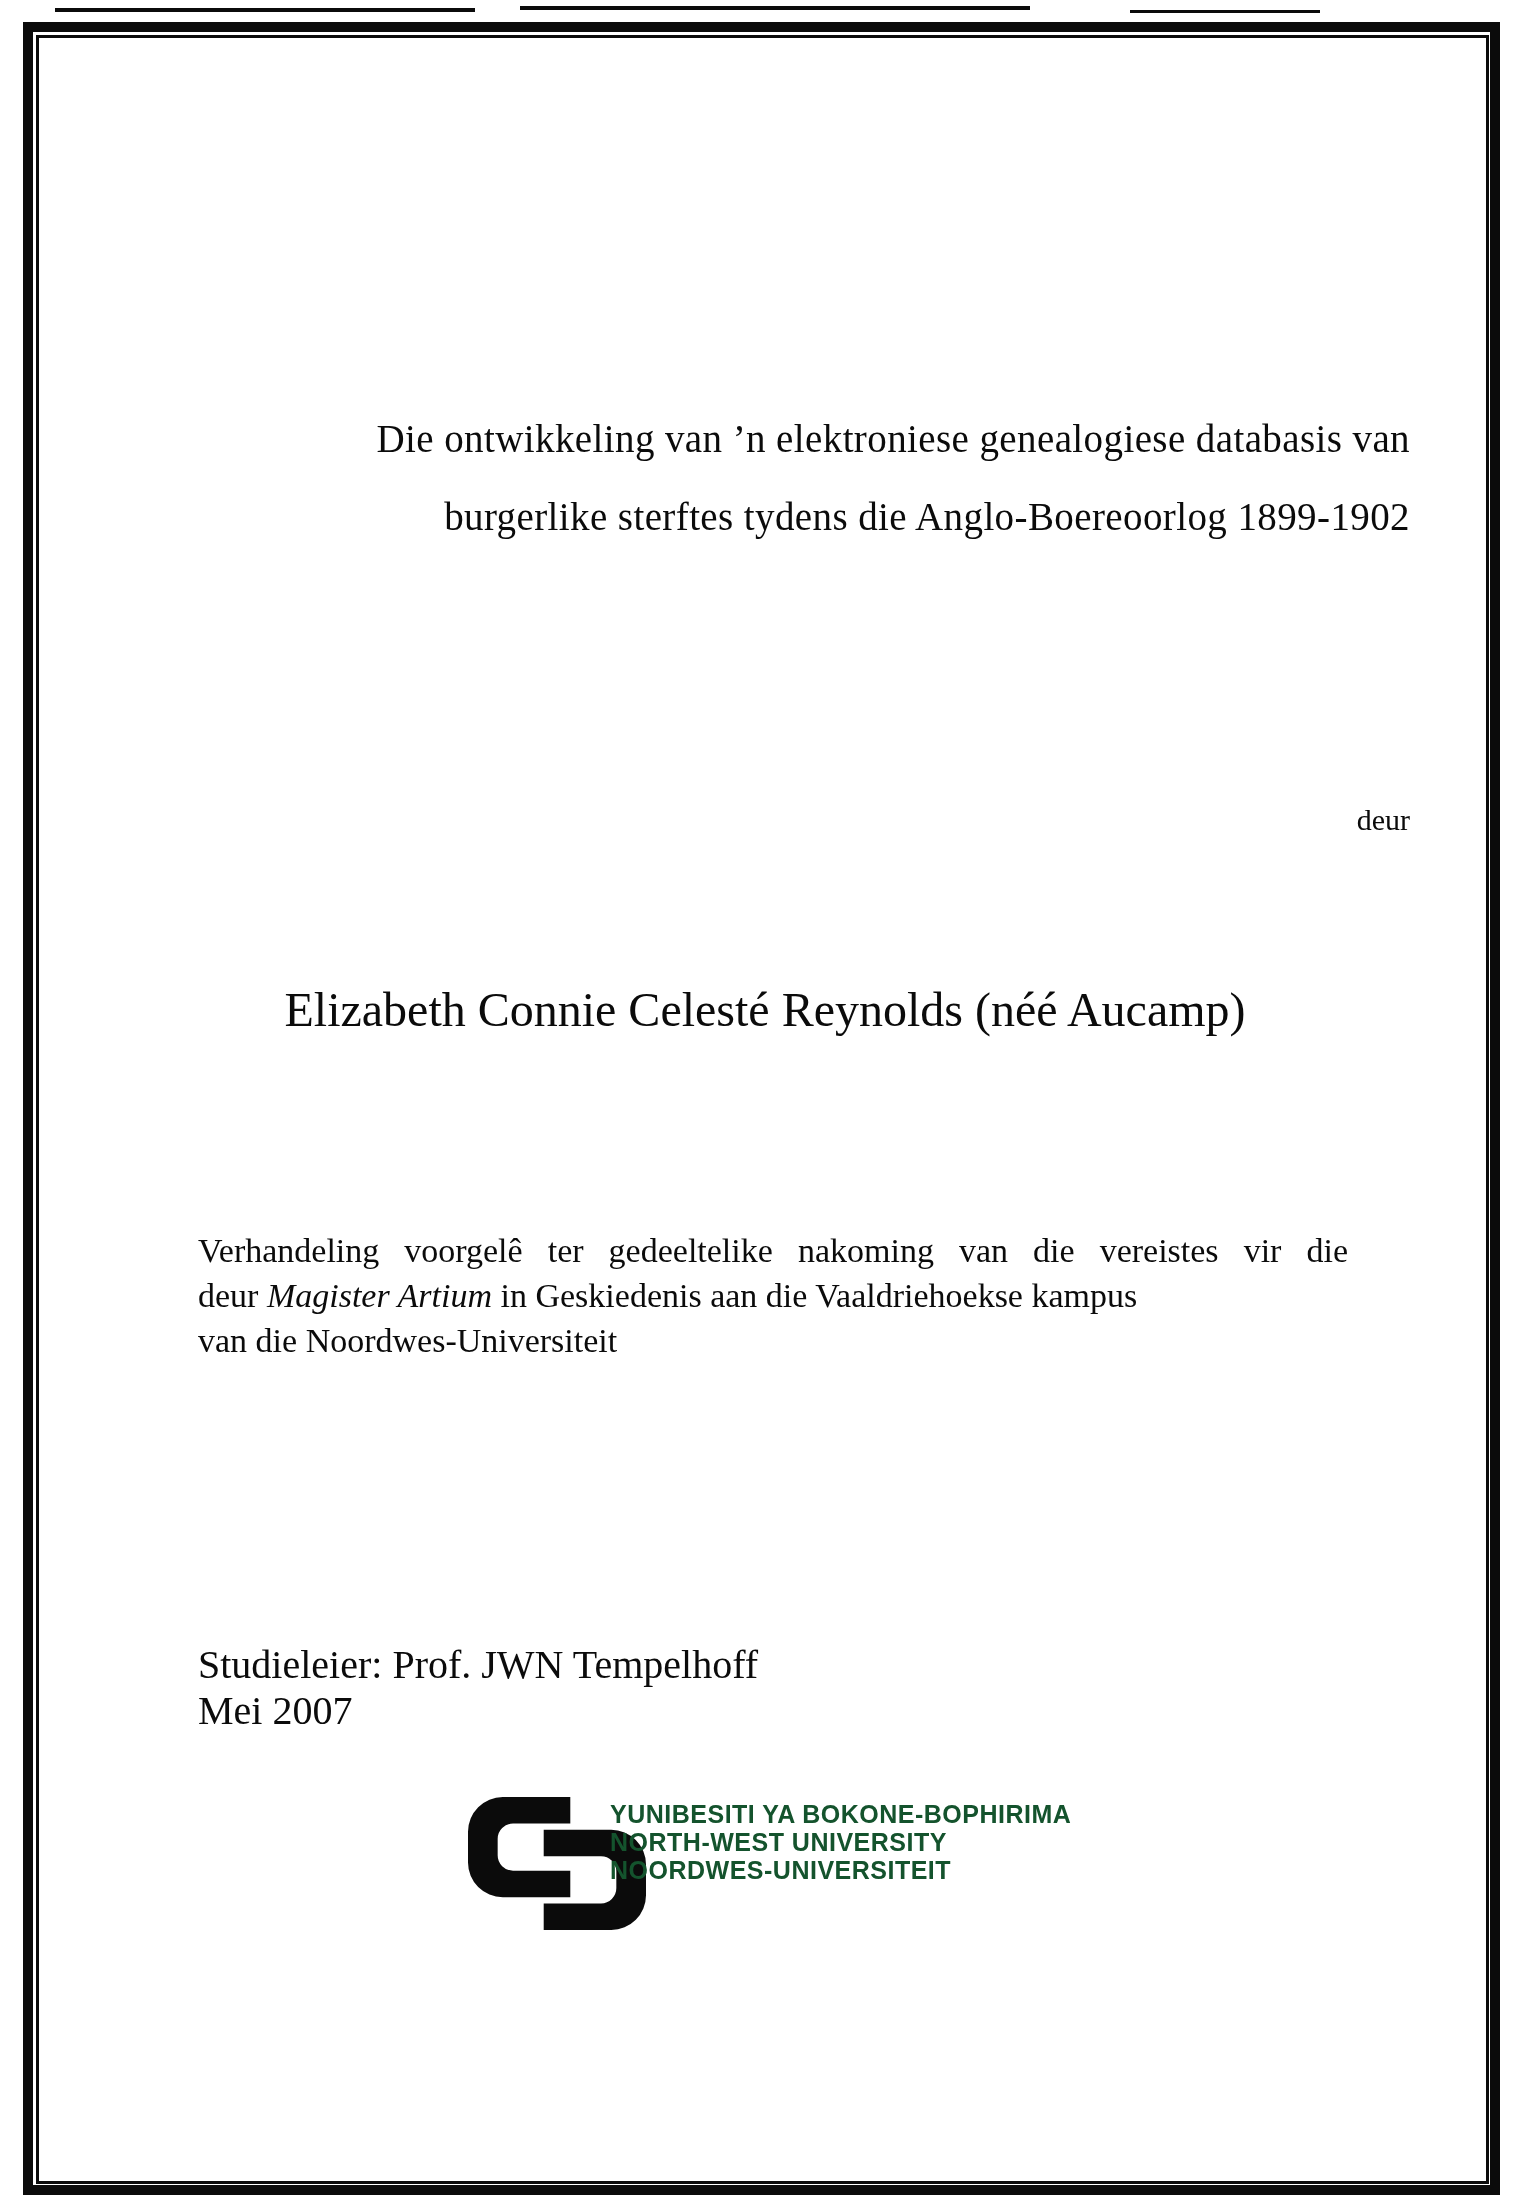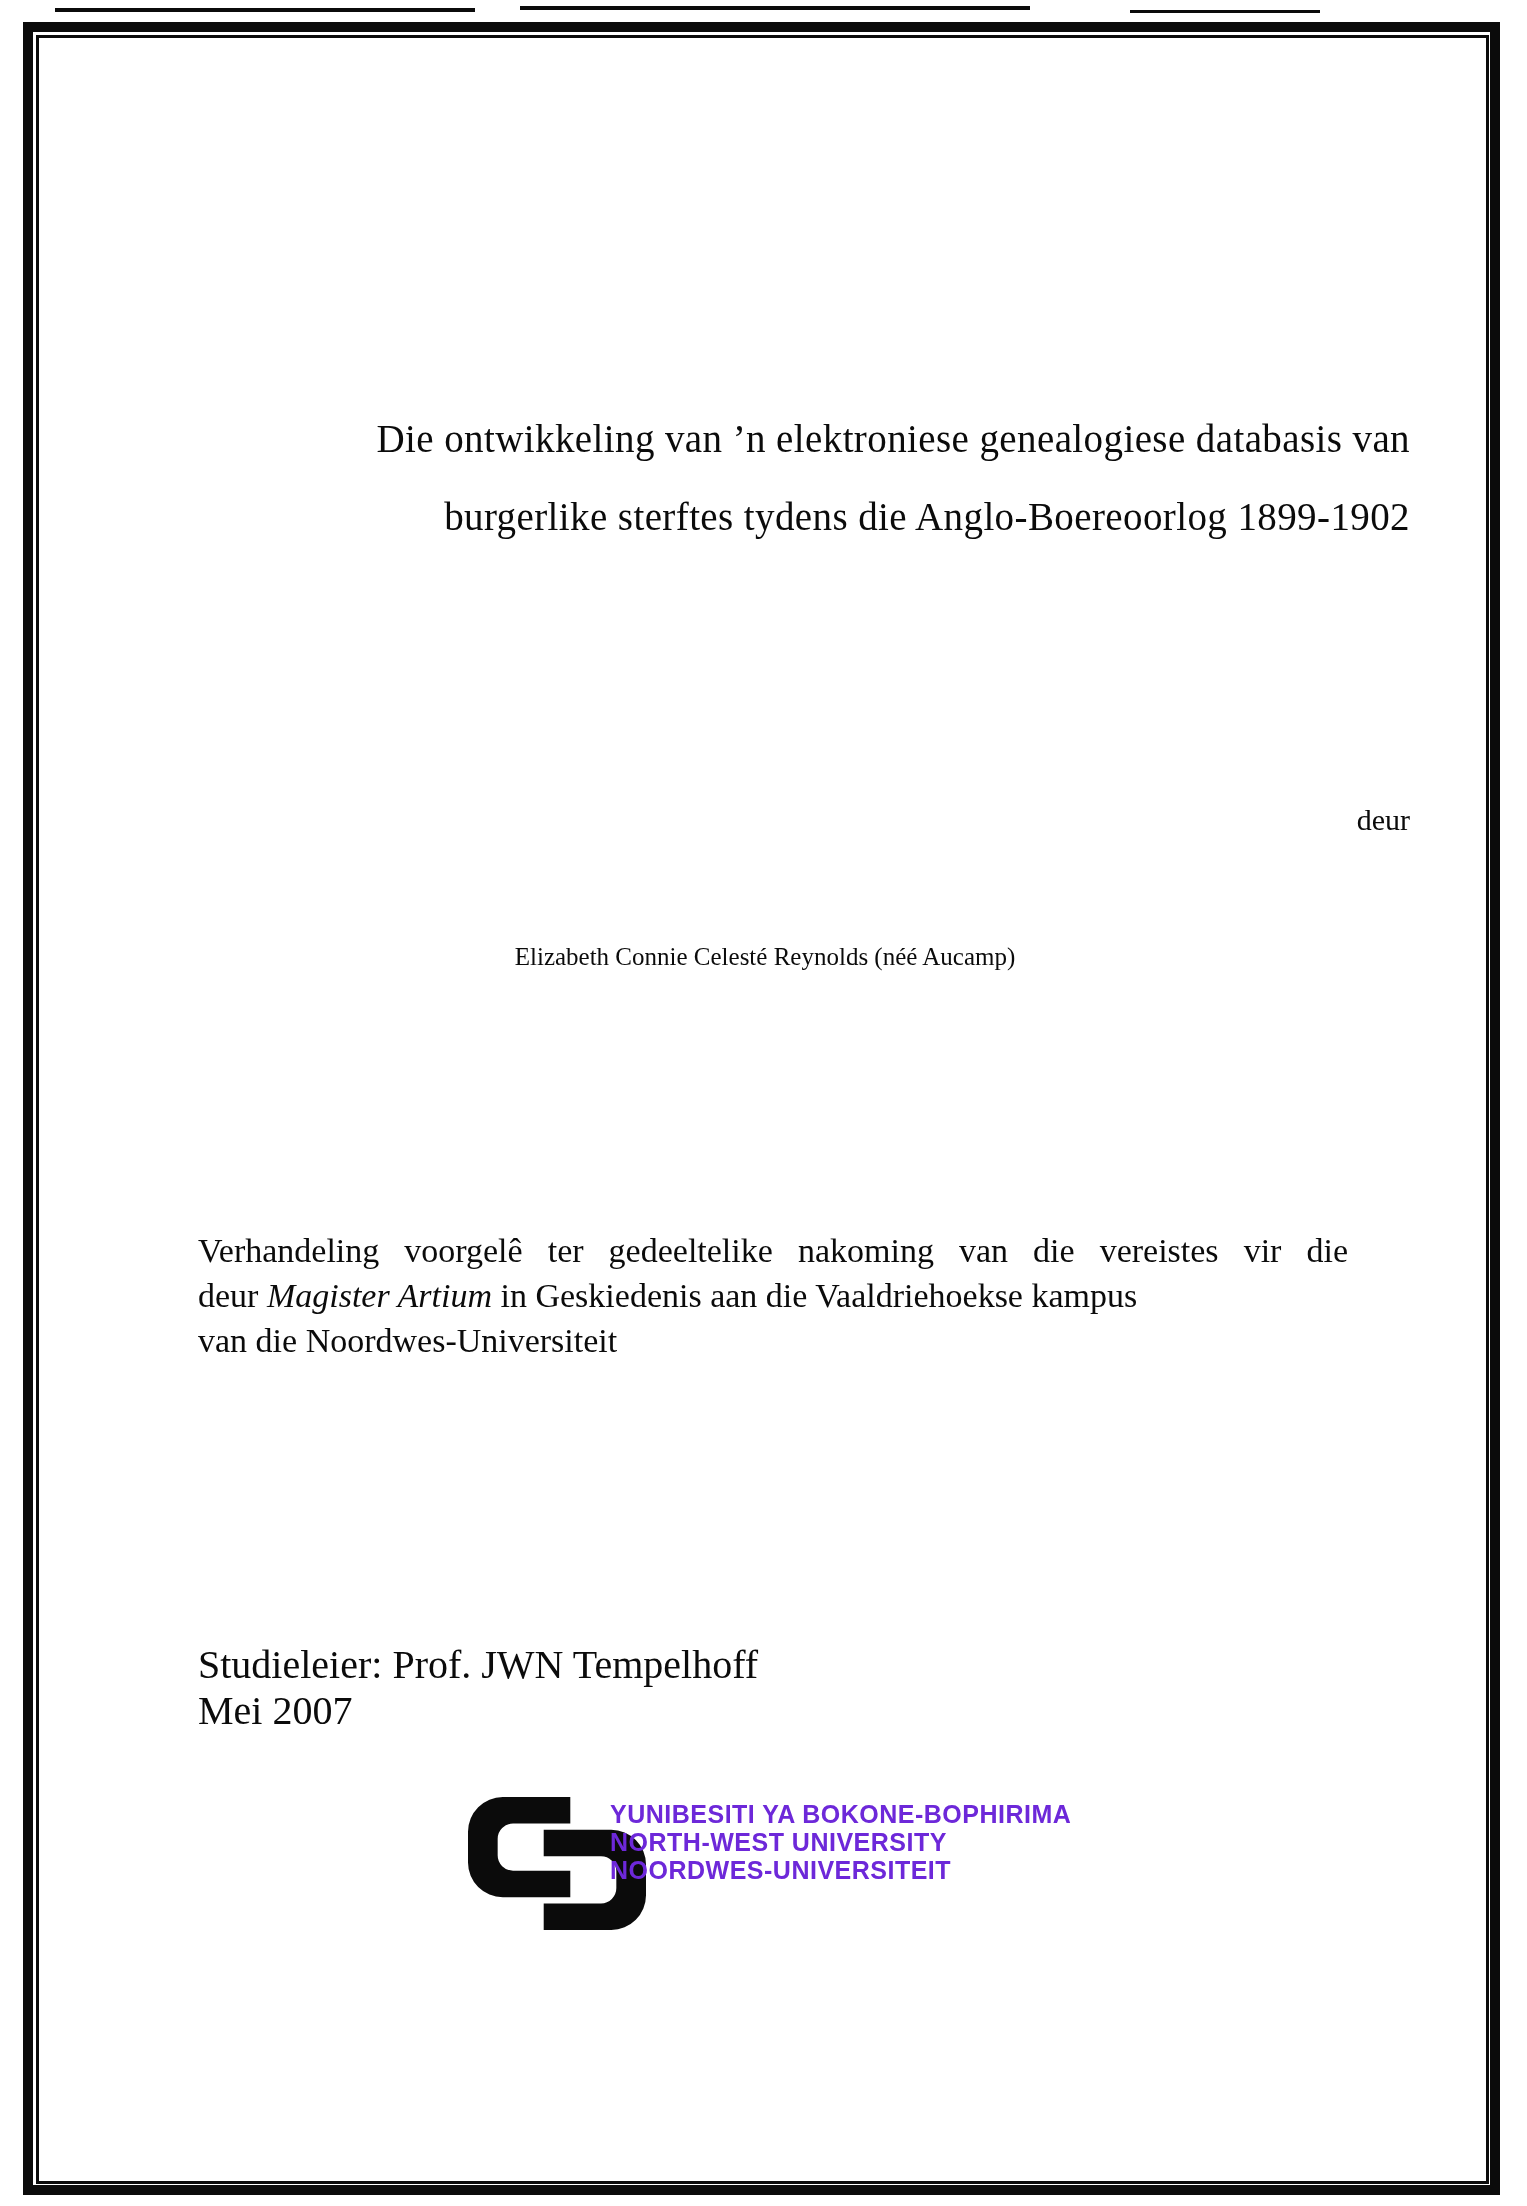--- a/index.html
+++ b/index.html
@@ -23,40 +23,40 @@
 
   .title{
     position:absolute;left:120px;top:400px;width:1290px;
     font-size:39px;line-height:78px;text-align:right;letter-spacing:.4px;
   }
   .byline{
     position:absolute;left:120px;top:803px;width:1290px;
     font-size:30px;text-align:right;
   }
   .author{
-    position:absolute;left:120px;top:943px;width:1290px;
-    font-size:25px;text-align:center;
+    position:absolute;left:120px;top:982px;width:1290px;
+    font-size:48px;text-align:center;
   }
   .thesis-note{
     position:absolute;left:198px;top:1228px;width:1150px;
     font-size:34px;line-height:45px;
   }
   .thesis-line-justified{text-align:justify;text-align-last:justify;}
   .italic{font-style:italic;}
   .supervisor-block{
     position:absolute;left:198px;top:1642px;width:900px;
     font-size:40px;line-height:46px;
   }
   .logo-block{position:absolute;left:468px;top:1795px;width:660px;height:150px;}
   .logo-mark{position:absolute;left:0;top:2px;width:178px;height:133px;}
   .logo-text{
     position:absolute;left:142px;top:5px;width:510px;
     font-family:"Liberation Sans","DejaVu Sans",sans-serif;
     font-weight:bold;font-size:25px;line-height:28px;letter-spacing:.5px;
-    color:#6d28d9;white-space:nowrap;
+    color:#14532d;white-space:nowrap;
   }
   .logo-text .indented{margin-left:0;}
 </style>
 </head>
 <body>
 
 <div class="page">
 
   <div class="scan-dash dash1"></div>
   <div class="scan-dash dash2"></div>

